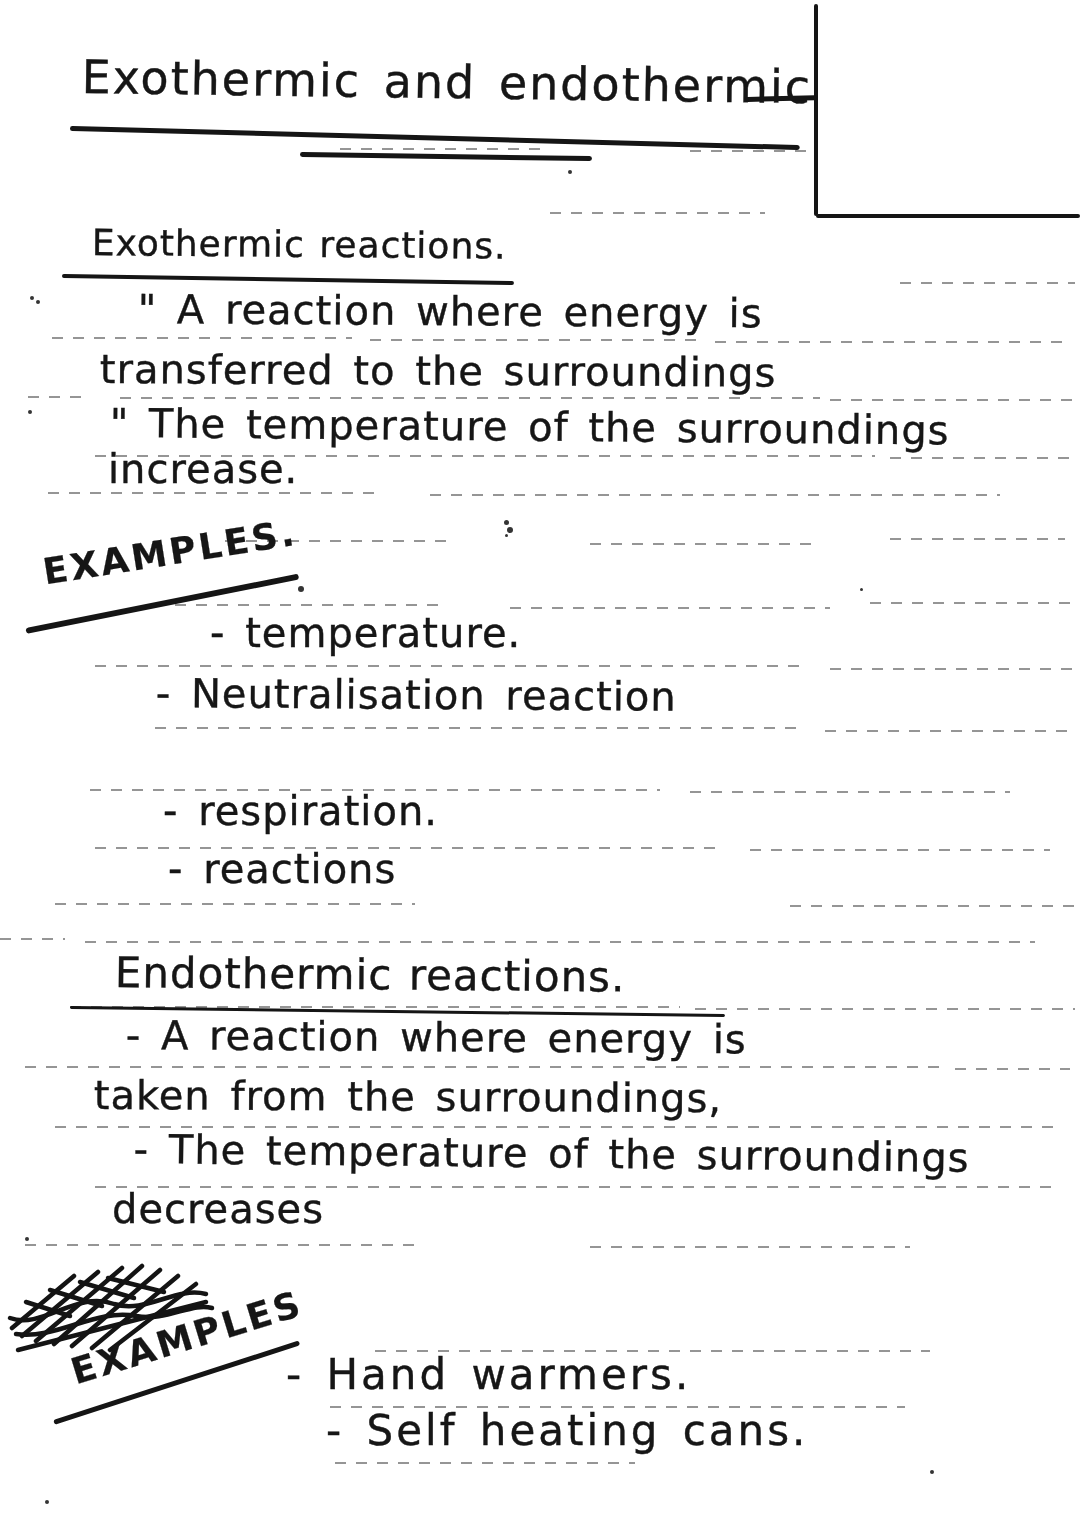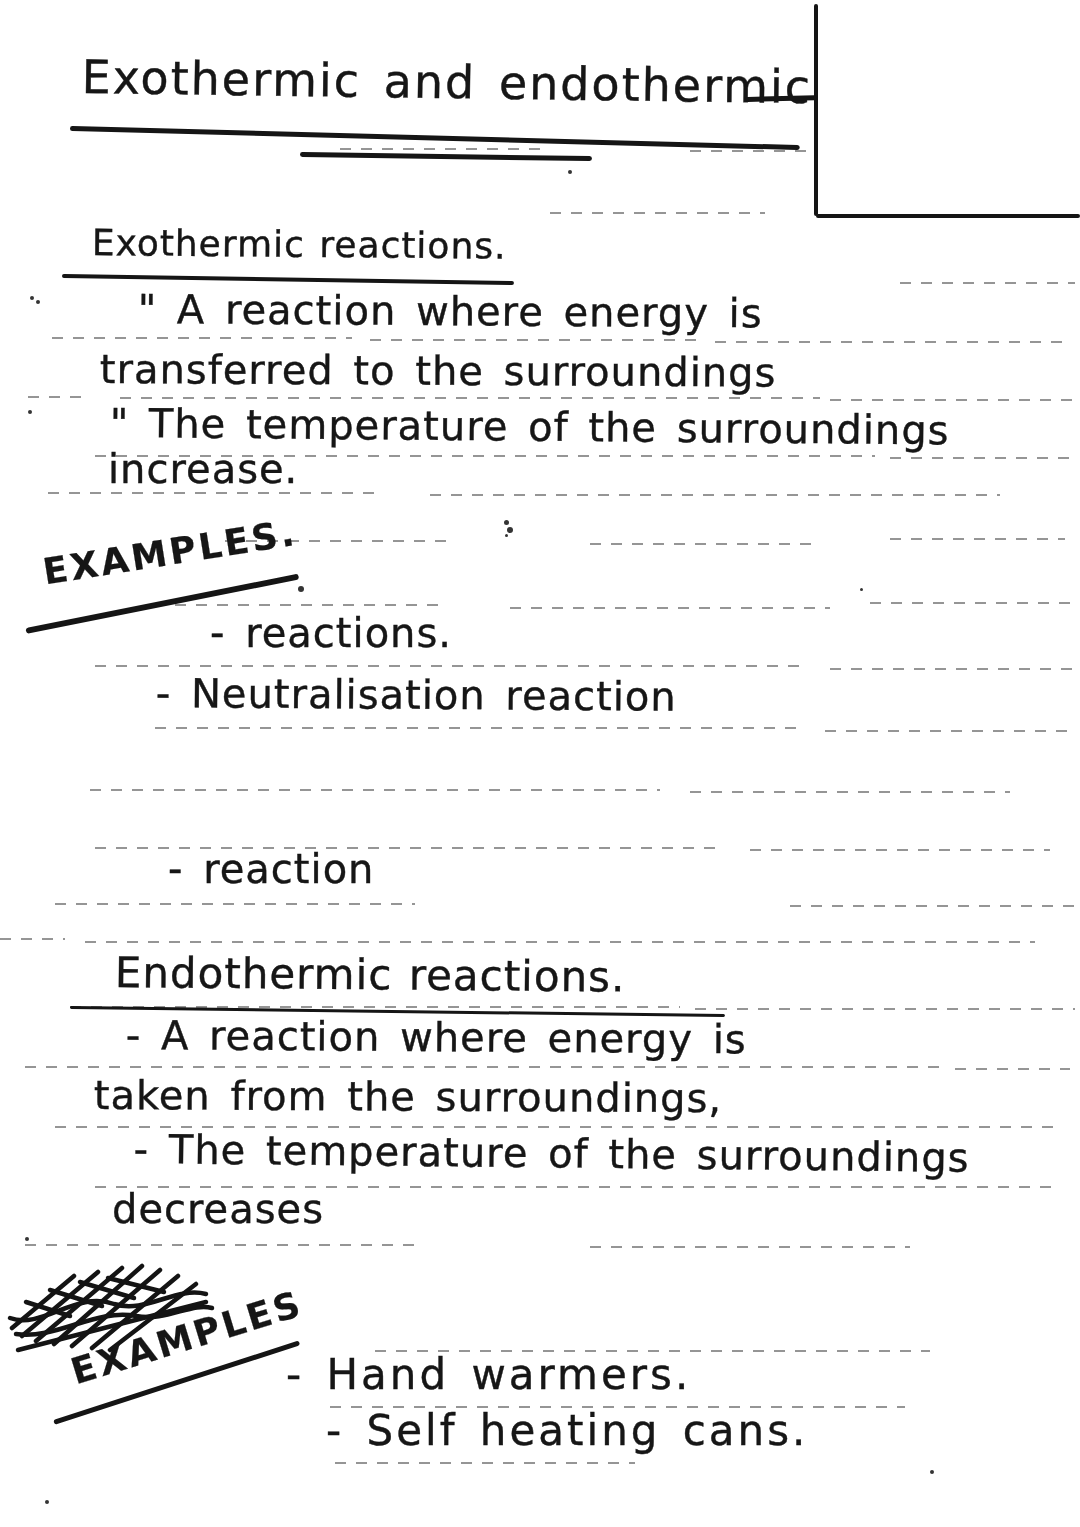--- a/index.html
+++ b/index.html
@@ -124,23 +124,24 @@
   <div class="ink-line" style="left:62px; top:274px; width:452px; height:4px; transform:rotate(0.9deg);"></div>
 
   <div class="hw" style="left:138px; top:286px; transform:rotate(0.4deg);">" A reaction where energy is</div>
   <div class="hw" style="left:100px; top:346px; transform:rotate(0.3deg);">transferred to the surroundings</div>
   <div class="hw" style="left:110px; top:400px; transform:rotate(0.5deg);">" The temperature of the surroundings</div>
   <div class="hw" style="left:108px; top:446px;">increase.</div>
 
   <div class="hw examples-label" style="left:40px; top:552px; transform:rotate(-9deg);">EXAMPLES.</div>
   <div class="ink-line" style="left:26px; top:628px; width:278px; height:6px; transform:rotate(-11.3deg);"></div>
 
-  <div class="hw" style="left:210px; top:610px;">- reactions.</div>
+  <div class="hw" style="left:210px; top:610px;">- temperature.</div>
   <div class="hw" style="left:156px; top:670px; transform:rotate(0.4deg);">- Neutralisation reaction</div>
-  <div class="hw" style="left:168px; top:846px;">- reaction</div>
+  <div class="hw" style="left:163px; top:788px;">- respiration.</div>
+  <div class="hw" style="left:168px; top:846px;">- reactions</div>
 
   <div class="hw big" style="left:115px; top:948px; transform:rotate(0.5deg); word-spacing:2px;">Endothermic reactions.</div>
   <div class="ink-line" style="left:70px; top:1006px; width:655px; height:3px; transform:rotate(0.7deg);"></div>
 
   <div class="hw" style="left:126px; top:1012px; transform:rotate(0.4deg);">- A reaction where energy is</div>
   <div class="hw" style="left:94px; top:1072px; transform:rotate(0.3deg);">taken from the surroundings,</div>
   <div class="hw" style="left:134px; top:1126px; transform:rotate(0.6deg);">- The temperature of the surroundings</div>
   <div class="hw" style="left:112px; top:1186px;">decreases</div>
 
   <svg class="scribble" style="left:6px; top:1256px;" width="210" height="105" viewBox="0 0 210 105">

